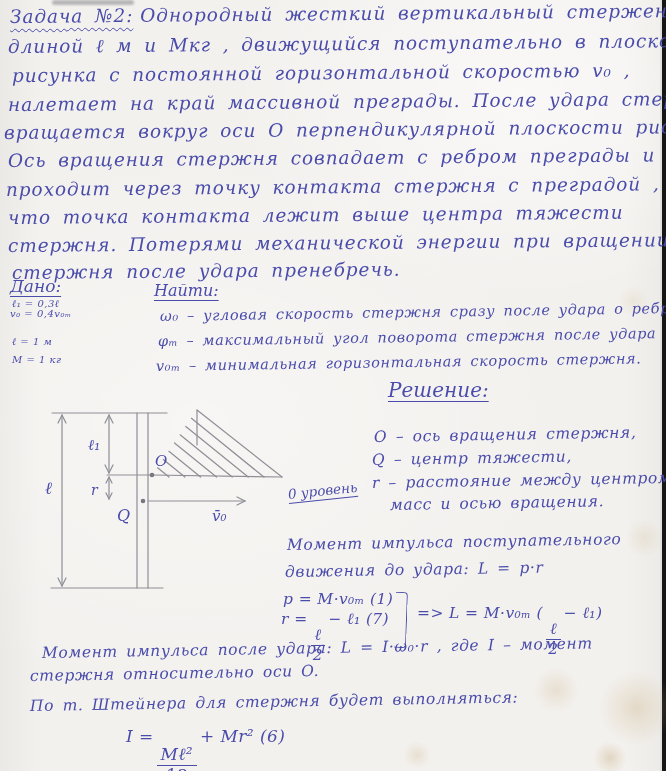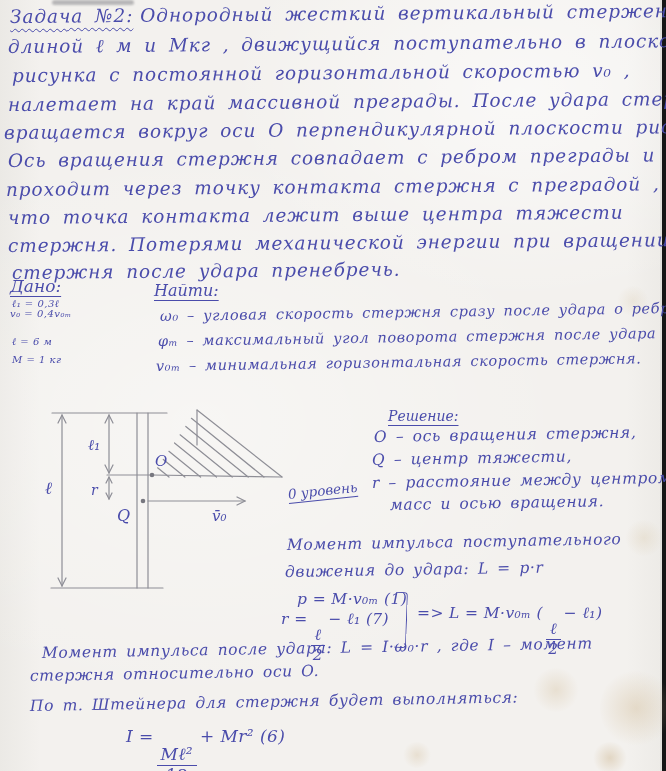--- a/index.html
+++ b/index.html
@@ -53,21 +53,21 @@
 <div class="line statement" style="left:4px;top:122px;">вращается вокруг оси O перпендикулярной плоскости рисунка.</div>
 <div class="line statement" style="left:8px;top:150px;">Ось вращения стержня совпадает с ребром преграды и</div>
 <div class="line statement" style="left:6px;top:179px;">проходит через точку контакта стержня с преградой , так</div>
 <div class="line statement" style="left:8px;top:207px;">что точка контакта лежит выше центра тяжести</div>
 <div class="line statement" style="left:8px;top:235px;">стержня. Потерями механической энергии при вращении</div>
 <div class="line statement" style="left:12px;top:262px;">стержня после удара пренебречь.</div>
 
 <div class="line hdr" style="left:10px;top:276px;font-size:17px;">Дано:</div>
 <div class="line given-item" style="left:12px;top:298px;">ℓ₁ = 0,3ℓ</div>
 <div class="line given-item" style="left:10px;top:308px;">v₀ = 0,4v₀ₘ</div>
-<div class="line given-item" style="left:12px;top:336px;">ℓ = 6 м</div>
+<div class="line given-item" style="left:12px;top:336px;">ℓ = 1 м</div>
 <div class="line given-item" style="left:12px;top:354px;text-align:right;">M = 1 кг</div>
 
 <div class="line hdr" style="left:154px;top:281px;font-size:16px;">Найти:</div>
 <div class="line find-item" style="left:160px;top:308px;">ω₀ – угловая скорость стержня сразу после удара о ребро</div>
 <div class="line find-item" style="left:158px;top:333px;">φₘ – максимальный угол поворота стержня после удара</div>
 <div class="line find-item" style="left:156px;top:358px;">v₀ₘ – минимальная горизонтальная скорость стержня.</div>
 
 <svg width="255" height="205" viewBox="0 0 255 205" style="position:absolute;left:40px;top:398px;">
   <g stroke="#8e8e96" stroke-width="1.2" fill="none" stroke-linecap="round">
 
@@ -112,31 +112,31 @@
   <text x="5" y="96" font-size="17">ℓ</text>
   <text x="48" y="52" font-size="15">ℓ₁</text>
   <text x="51" y="97" font-size="14">r</text>
   <text x="115" y="68" font-size="15">O</text>
   <text x="77" y="123" font-size="16">Q</text>
   <text x="172" y="123" font-size="15">v̄₀</text>
 </svg>
 
 <div class="line hdr" style="left:288px;top:486px;font-size:13.5px;transform:rotate(-6deg);">0 уровень</div>
 
-<div class="line hdr" style="left:388px;top:408px;font-size:14px;">Решение:</div>
+<div class="line hdr" style="left:388px;top:378px;font-size:20px;">Решение:</div>
 <div class="line sol" style="left:374px;top:428px;">O – ось вращения стержня,</div>
 <div class="line sol" style="left:372px;top:451px;">Q – центр тяжести,</div>
 <div class="line sol" style="left:372px;top:474px;">r – расстояние между центром</div>
 <div class="line sol" style="left:390px;top:496px;">масс и осью вращения.</div>
 
 <div class="line sol" style="left:287px;top:536px;">Момент импульса поступательного</div>
 <div class="line sol" style="left:285px;top:563px;">движения до удара:  L = p·r</div>
 
 <div style="position:absolute;left:281px;top:590px;width:380px;height:64px;">
-  <div class="line eq" style="left:16px;top:0;">p = M·v₀ₘ (1)</div>
+  <div class="line eq" style="left:2px;top:0;">p = M·v₀ₘ (1)</div>
   <div class="line eq" style="left:0;top:20px;">
     <span>r =</span><span class="frac">
         <span class="fnum">ℓ</span>
         <span class="fden">2</span>
       </span><span>− ℓ₁  (7)</span>
   </div>
   <div class="brace" style="left:114px;top:2px;"></div>
   <div class="line eq" style="left:136px;top:14px;">
     <span>=&gt; L = M·v₀ₘ (</span><span class="frac">
         <span class="fnum">ℓ</span>

